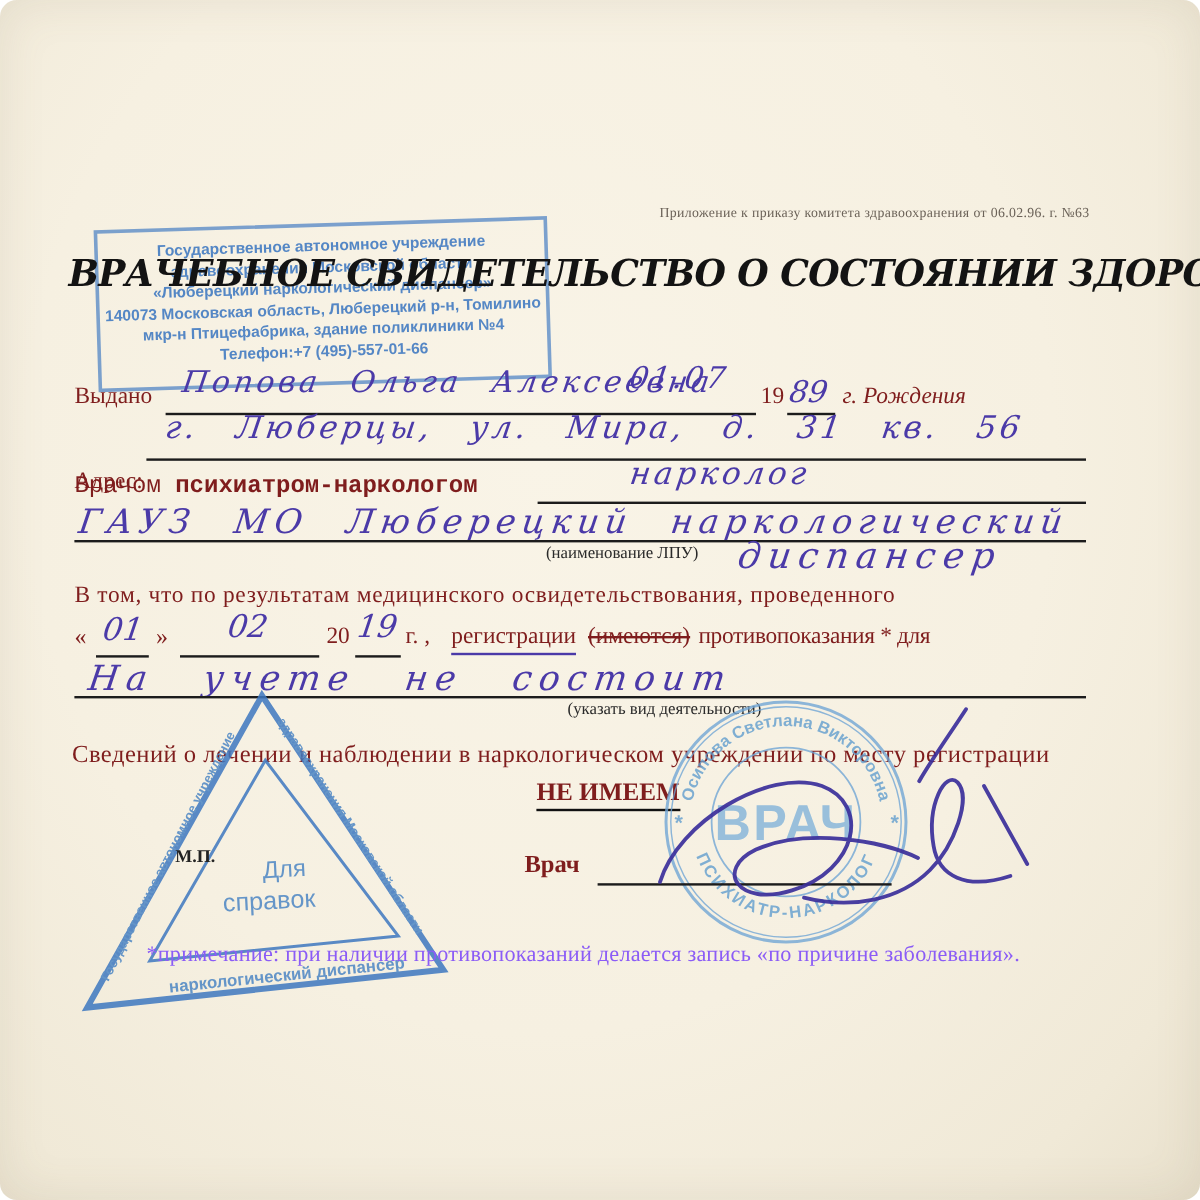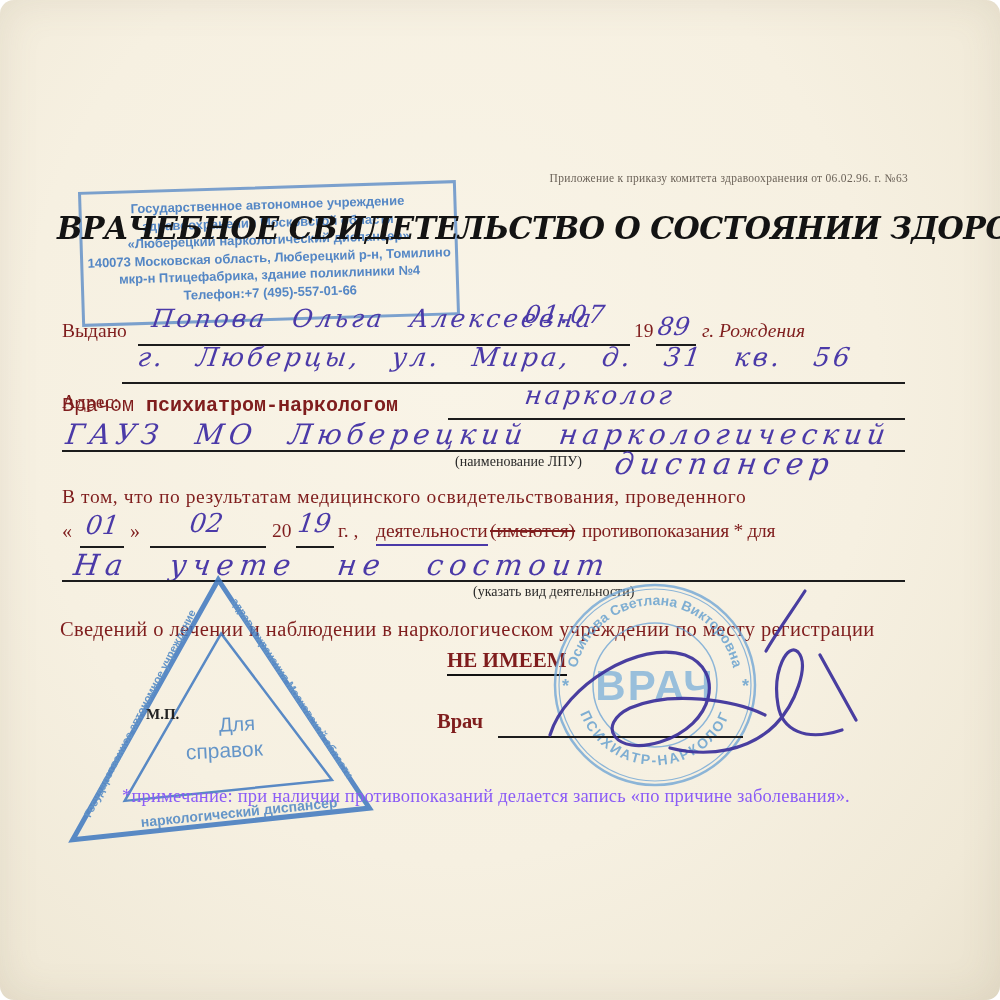--- a/index.html
+++ b/index.html
@@ -75,21 +75,21 @@
 <div class="abs print" style="left:62px;top:520px;font-size:20px;">«</div>
 <div class="rule" style="left:80px;top:546px;width:44px;"></div>
 <span class="abs hand" style="left:86px;top:510px;font-size:26px;">01</span>
 <div class="abs print" style="left:130px;top:520px;font-size:20px;">»</div>
 <div class="rule" style="left:150px;top:546px;width:116px;"></div>
 <span class="abs hand" style="left:190px;top:508px;font-size:26px;">02</span>
 <div class="abs print lbl" style="left:272px;top:520px;">20</div>
 <div class="rule" style="left:296px;top:546px;width:38px;"></div>
 <span class="abs hand" style="left:298px;top:508px;font-size:26px;">19</span>
 <div class="abs print lbl" style="left:338px;top:520px;">г. ,</div>
-<div class="abs print lbl blue-underline" style="left:376px;top:520px;">деятельности</div>
+<div class="abs print lbl blue-underline" style="left:376px;top:520px;">регистрации</div>
 <div class="abs print lbl struck" style="left:490px;top:520px;">(имеются)</div>
 <div class="abs print lbl" style="left:582px;top:520px;letter-spacing:-0.3px;font-family:Liberation Serif, serif;">противопоказания * для</div>
 
 <span class="abs hand" style="left:74px;top:548px;font-size:29px;letter-spacing:6px;word-spacing:26px;">На учете не состоит</span>
 <div class="rule" style="left:62px;top:580px;width:843px;"></div>
 <div class="abs print caption" style="left:473px;top:584px;">(указать вид деятельности)</div>
 
 <div class="abs print" style="left:60px;top:618px;font-size:20.5px;letter-spacing:0.4px;">Сведений о лечении и наблюдении в наркологическом учреждении по месту регистрации</div>
 <div class="abs print ne-imeem" style="left:447px;top:648px;">НЕ ИМЕЕМ</div>
 

